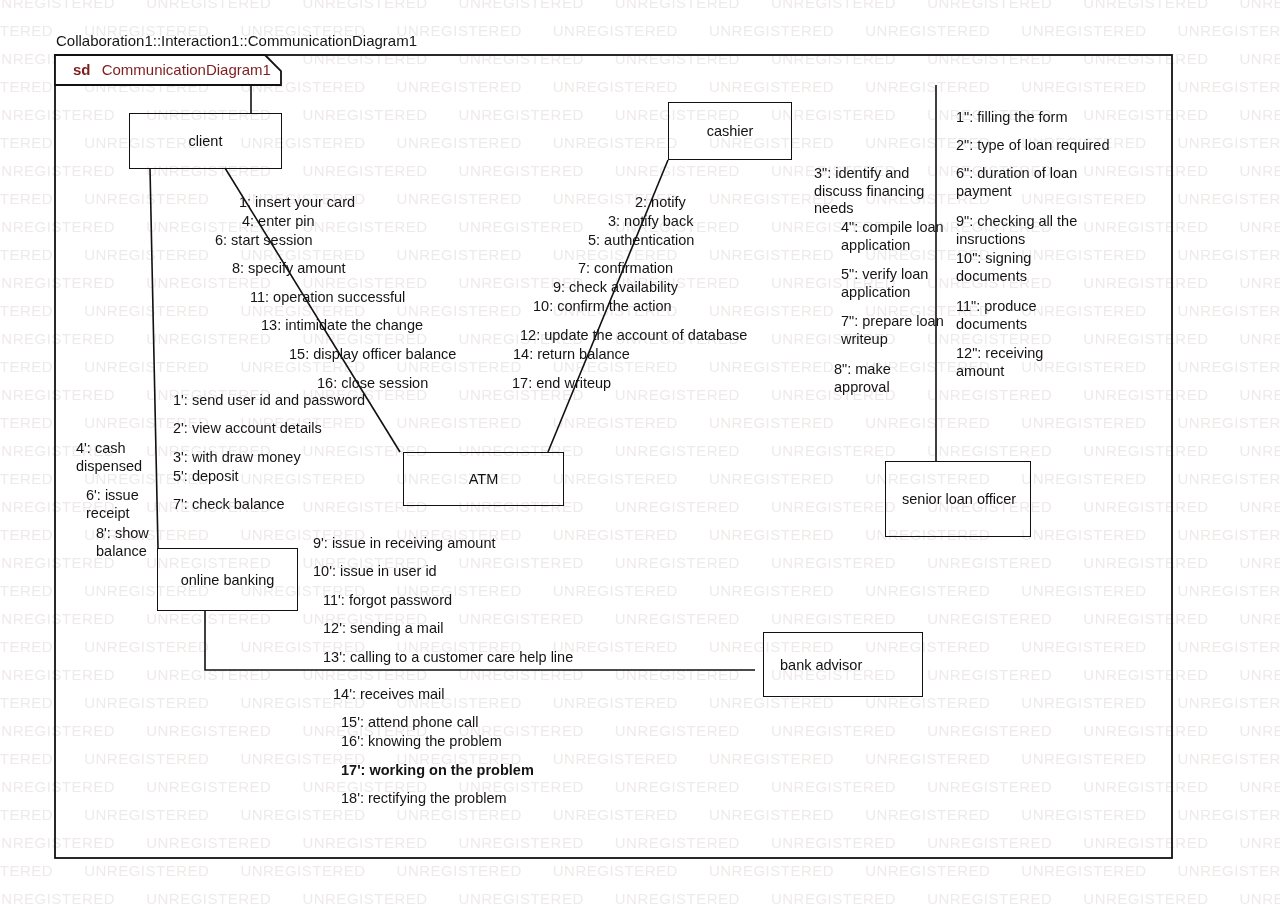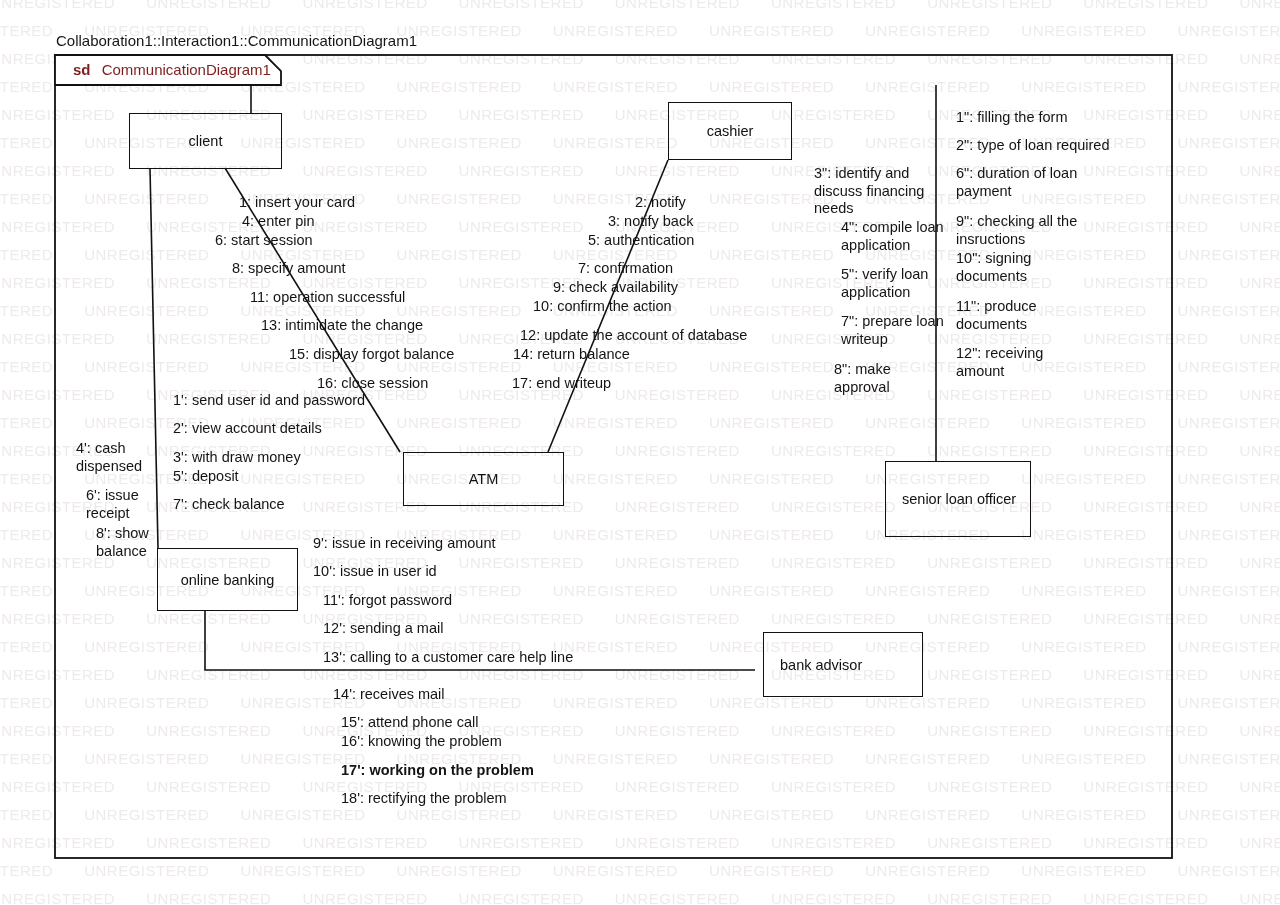--- a/index.html
+++ b/index.html
@@ -178,21 +178,21 @@
     <div class="node left-label" style="left:755px; top:632px; width:160px; height:65px;">
       <span>bank advisor</span>
     </div>
 
     <div class="msg" style="left:199px; top:194px;margin-left:32px;">1: insert your card</div>
     <div class="msg" style="left:207px; top:213px;margin-left:27px;">4: enter pin</div>
     <div class="msg" style="left:207px; top:232px;">6: start session</div>
     <div class="msg" style="left:224px; top:260px;">8: specify amount</div>
     <div class="msg" style="left:242px; top:289px;">11: operation successful</div>
     <div class="msg" style="left:253px; top:317px;">13: intimidate the change</div>
-    <div class="msg" style="left:281px; top:346px;">15: display forgot balance</div>
+    <div class="msg" style="left:281px; top:346px;">15: display officer balance</div>
     <div class="msg" style="left:309px; top:375px;">16: close session</div>
 
     <div class="msg" style="left:627px; top:194px;">2: notify</div>
     <div class="msg" style="left:600px; top:213px;">3: notify back</div>
     <div class="msg" style="left:580px; top:232px;">5: authentication</div>
     <div class="msg" style="left:570px; top:260px;">7: confirmation</div>
     <div class="msg" style="left:545px; top:279px;">9: check availability</div>
     <div class="msg" style="left:525px; top:298px;">10: confirm the action</div>
     <div class="msg" style="left:512px; top:327px;">12: update the account of database</div>
     <div class="msg" style="left:505px; top:346px;">14: return balance</div>

